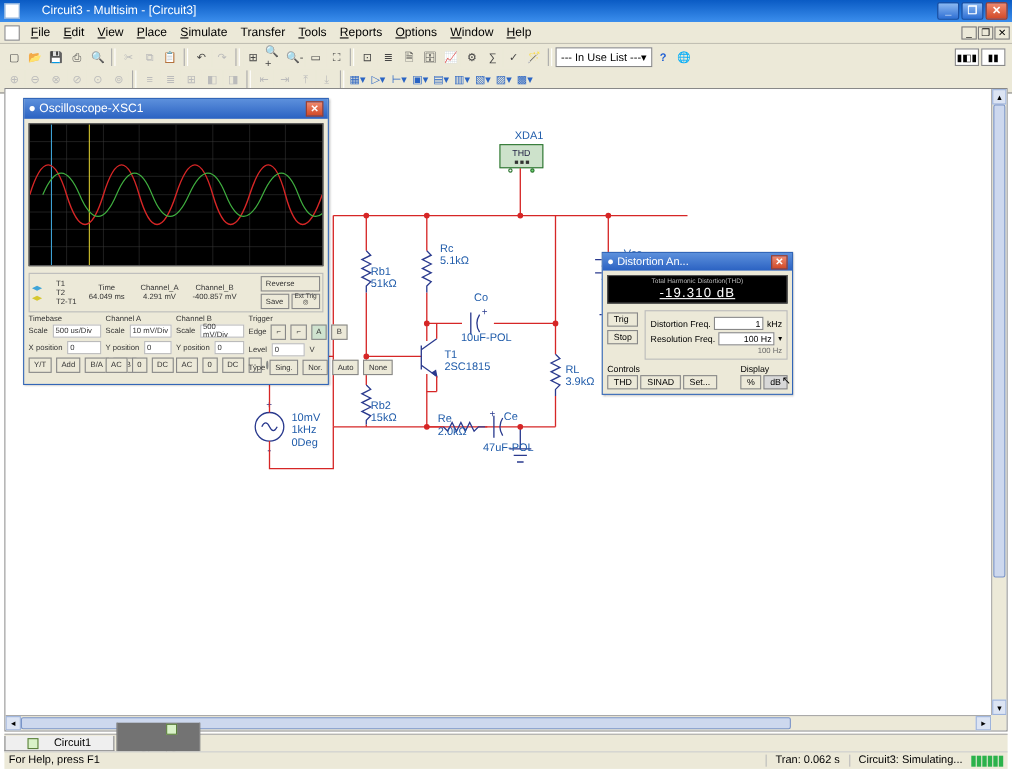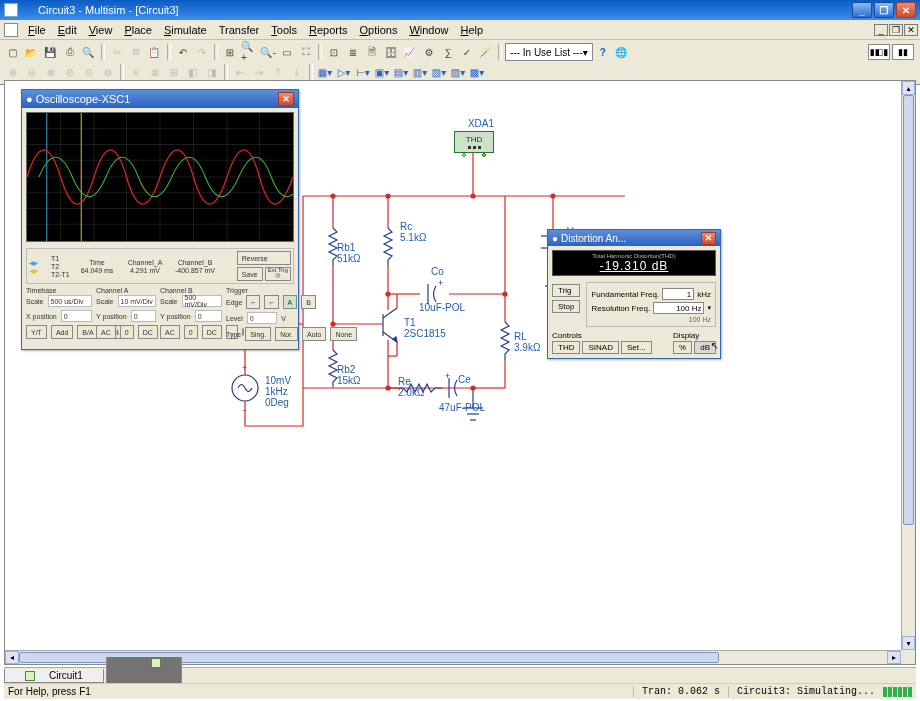--- a/index.html
+++ b/index.html
@@ -86,21 +86,21 @@
 .circ .gnd { stroke: #2a3a8e; }
 .circ .battery { stroke: #2a3a8e; }
 .circ .ac { stroke: #2a3a8e; }
 
 
 .tabsrow { position: absolute; left: 4px; right: 4px; bottom: 18px; height: 16px; background: #ece9d8; border-top: 1px solid #aaa; display: flex; align-items: center; font-size: 10px; }
 .tab { border: 1px solid #888; border-top: none; padding: 1px 20px; margin-right: 2px; background: #efefef; display:flex;align-items:flex-end;gap:14px; }
 .tab .ic { width:10px;height:10px;border:1px solid #5b7f3d;background:#d9f2c8; }
 .tab.active { background: #737373; flex-direction: column; }
 .statusbar { position: absolute; left: 4px; right: 4px; bottom: 2px; height: 16px; background: #ece9d8; display: flex; align-items: center; font-size: 10px; padding: 0 4px; border-top:1px solid #ccc; }
-.statusbar .seg { padding: 0 8px; border-left: 1px solid #bbb; font-family: Liberation Mono, monospace; }
+.statusbar .seg { padding: 0 8px; border-left: 1px solid #bbb; }
 .statusbar .bars { margin-left:auto; display:flex;gap:1px; }
 .statusbar .bars div { width:4px;height:10px;background:#2bb24b; }
 
 </style>
 </head>
 <body>
 
 <div class="titlebar">
   <div class="icon-sq"></div>
   <span>Circuit3 - Multisim - [Circuit3]</span>
@@ -494,21 +494,21 @@
         <div class="t">Total Harmonic Distortion(THD)</div>
         <div class="v">-19.310 dB</div>
       </div>
       <div style="display:flex">
         <div style="display:flex;flex-direction:column;gap:3px;padding:4px 2px 4px 4px">
           <div class="dabtn">Trig</div>
           <div class="dabtn">Stop</div>
         </div>
         <div class="dagrp" style="flex:1">
           <div class="darow">
-            <span>Fundamental Freq.</span>
+            <span>Distortion Freq.</span>
             <div class="dainput">1</div>
             <span>kHz</span>
           </div>
           <div class="darow">
             <span>Resolution Freq.</span>
             <div class="dainput">100 Hz</div>
             <span style="font-size:7px">▾</span>
           </div>
           <div style="text-align:right;font-size:7px;color:#666">100 Hz</div>
         </div>

